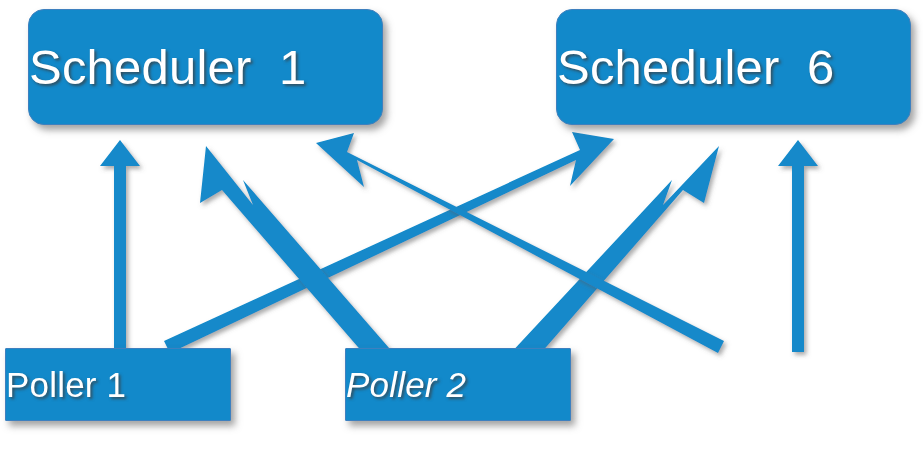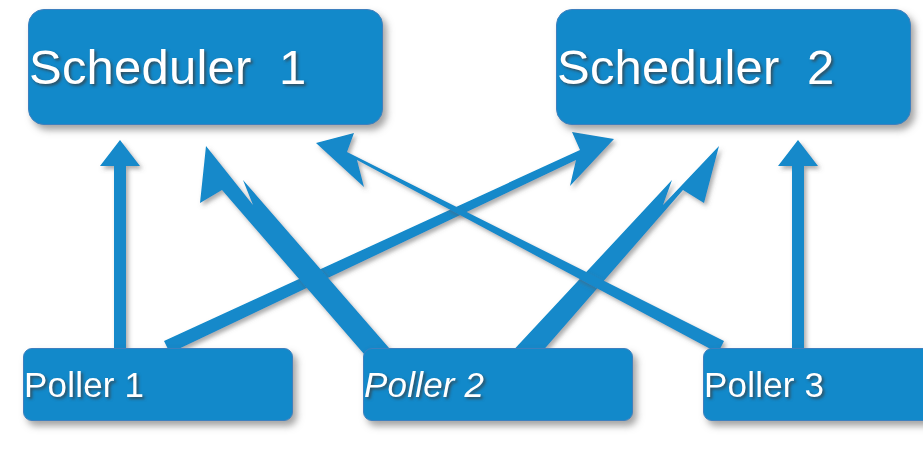--- a/index.html
+++ b/index.html
@@ -51,25 +51,24 @@
     height: 116px;
     top: 9px;
     border-radius: 16px;
   }
   .scheduler-node .node-label {
     font-size: 49px;
   }
   #node-scheduler-1 { left: 28px; }
   #node-scheduler-2 { left: 556px; }
   .poller-node {
-    width: 270px;
+    width: 226px;
     height: 73px;
     top: 348px;
-    border-radius: 9px;
-    margin-left: 18px;
+    border-radius: 1px;
   }
   .poller-node .node-label {
     font-size: 35px;
   }
   #node-poller-1 { left: 5px; }
   #node-poller-2 { left: 345px; font-style: italic; }
   #node-poller-3 { left: 685px; }
 </style>
 </head>
 <body>
@@ -106,28 +105,25 @@
     <g filter="url(#edge-shadow)">
       <polygon fill="#1289CA" points="792,352 792,166 778,166 798,140 818,166 804,166 804,352"></polygon>
     </g>
   </svg>
 
   <div class="node scheduler-node" id="node-scheduler-1">
     <span class="node-label">Scheduler  1</span>
   </div>
 
   <div class="node scheduler-node" id="node-scheduler-2">
-    <span class="node-label">Scheduler  2</span>
+    <span class="node-label">Scheduler  6</span>
   </div>
 
   <div class="node poller-node" id="node-poller-1">
     <span class="node-label">Poller 1</span>
   </div>
 
   <div class="node poller-node" id="node-poller-2">
     <span class="node-label">Poller 2</span>
   </div>
 
-  <div class="node poller-node" id="node-poller-3">
-    <span class="node-label">Poller 3</span>
-  </div>
 
 </div>
 
 </body></html>

